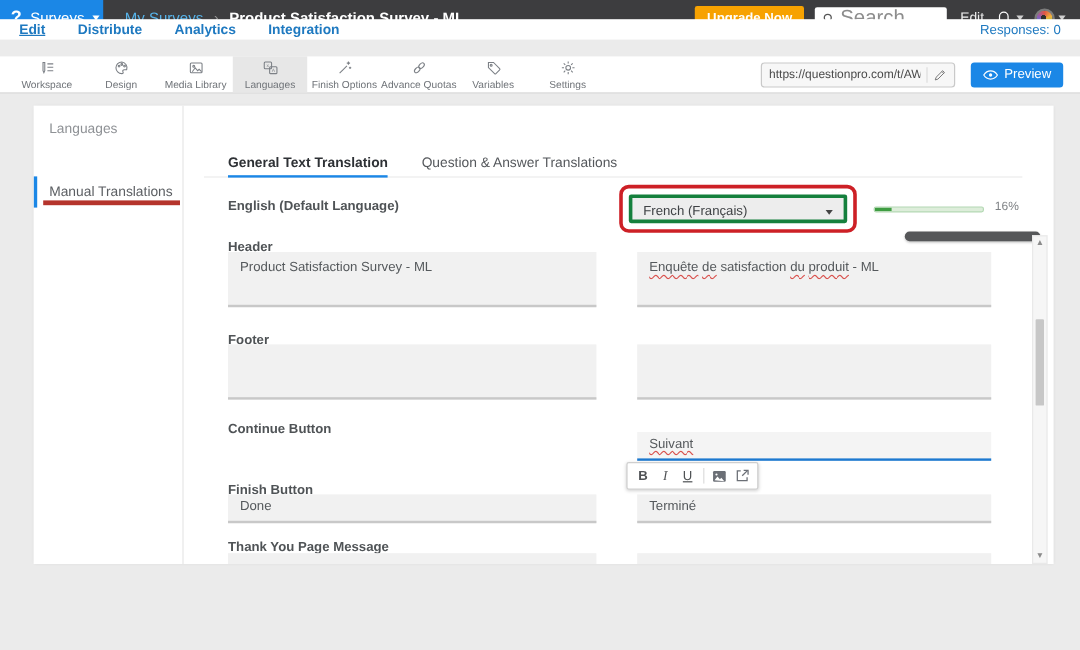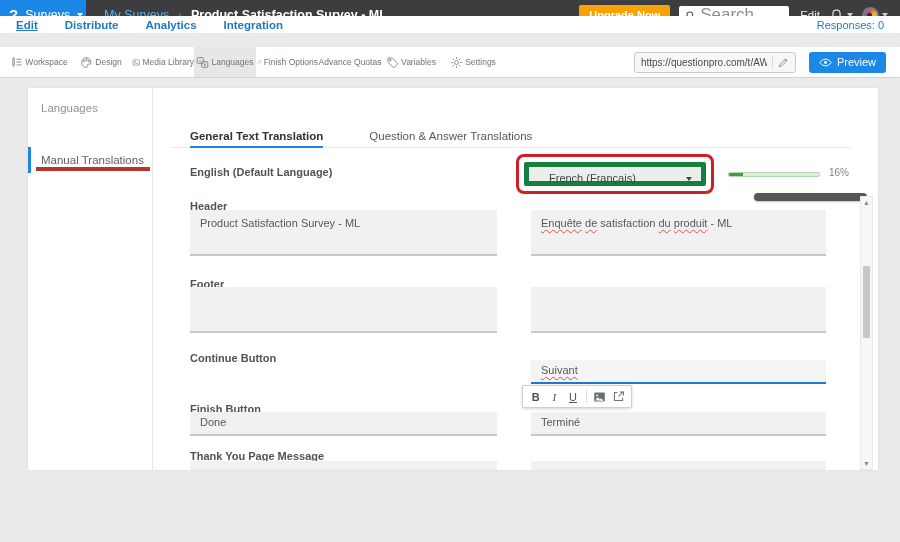--- a/index.html
+++ b/index.html
@@ -36,21 +36,21 @@
   
   .navbar{position:absolute;top:16px;left:0;width:900px;height:17px;background:#fff;
     display:flex;align-items:center;padding:0 16px;gap:27px;}
   .nav-item{font-size:11.5px;color:#1e79c0;font-weight:600;cursor:pointer;}
   .nav-item.active{text-decoration:underline;}
   .responses{margin-left:auto;font-size:11px;color:#1e79c0;}
 
   
   .toolbar{position:absolute;top:47px;left:0;width:900px;height:31px;background:#fff;
     border-bottom:1px solid #d2d2d2;display:flex;align-items:stretch;padding-left:8px;}
-  .tool-cell{width:62px;display:flex;flex-direction:row;align-items:center;
+  .tool-cell{width:62px;display:flex;flex-direction:column;align-items:center;
     justify-content:center;gap:2px;color:#7c8086;cursor:pointer;}
   .tool-cell.selected{background:#e7e7e7;}
   .tool-cell svg{width:13px;height:13px;stroke:#7c8086;fill:none;stroke-width:1.1;}
   .tool-label{font-size:8.5px;color:#6f7378;white-space:nowrap;}
   .toolbar-right{margin-left:auto;display:flex;align-items:center;gap:13px;padding-right:14px;}
   .url-box{width:162px;height:21px;background:#f7f7f7;border:1px solid #c9c9c9;border-radius:3px;
     display:flex;align-items:center;padding:0 6px;gap:5px;}
   .url-text{font-size:10px;color:#4a4a4a;flex:1;white-space:nowrap;overflow:hidden;}
   .pencil-wrap{border-left:1px solid #ddd;padding-left:5px;height:13px;display:flex;align-items:center;}
   .preview-btn{background:#1b87e6;color:#fff;border:none;border-radius:3px;height:21px;
@@ -59,28 +59,28 @@
   
   .panel{position:absolute;left:28px;top:88px;width:850px;height:382px;background:#fff;
     overflow:hidden;box-shadow:0 0 3px rgba(0,0,0,.08);}
   .side-divider{position:absolute;left:124px;top:0;bottom:0;width:1px;background:#e6e6e6;}
   .side-item{position:absolute;left:0;width:124px;height:26px;line-height:26px;padding-left:13px;
     font-size:11.5px;color:#8f9296;cursor:pointer;white-space:nowrap;}
   .side-item.selected{color:#5c5f63;border-left:3px solid #1b87e6;padding-left:10px;}
   .red-underline{position:absolute;left:8px;top:79px;width:114px;height:4px;background:#b5342c;}
 
   .tabs-row{position:absolute;left:142px;top:42px;width:682px;height:18px;
-    border-bottom:1px solid #ececec;display:flex;gap:46px;padding-left:20px;}
+    border-bottom:1px solid #ececec;display:flex;gap:28px;padding-left:20px;}
   .tab{font-size:11.5px;color:#55585c;height:18px;cursor:pointer;white-space:nowrap;}
   .tab.active{color:#2e3135;font-weight:700;border-bottom:2px solid #1b87e6;}
 
   .lang-label{position:absolute;left:162px;top:78px;font-size:11px;font-weight:700;color:#4f5356;text-align:center;}
   .lang-select{position:absolute;left:496px;top:74px;width:182px;height:24px;background:#ededed;
-    border:5px solid #15803d;border-radius:2px;font-size:11px;color:#3f4245;line-height:22px;
-    padding:0 20px;cursor:pointer;}
+    border:3px solid #15803d;border-radius:2px;font-size:11px;color:#3f4245;line-height:22px;
+    padding:0 9px;cursor:pointer;}
   .select-caret{position:absolute;right:9px;top:10px;width:0;height:0;
     border-left:3.5px solid transparent;border-right:3.5px solid transparent;border-top:4px solid #444;}
   .red-annotation{position:absolute;left:488px;top:66px;width:198px;height:40px;
     border:3px solid #cd2026;border-radius:8px;pointer-events:none;}
   .progress-track{position:absolute;left:700px;top:84px;width:92px;height:5px;background:#ddedda;
     border:1px solid #b3d8b3;border-radius:2px;overflow:hidden;}
   .progress-fill{height:100%;background:#3f9d42;}
   .pct{position:absolute;left:801px;top:79px;font-size:10px;color:#7f8285;}
   .tooltip-remnant{position:absolute;left:726px;top:105px;width:113px;height:8px;background:#565759;
     border-radius:4px;box-shadow:0 1px 2px rgba(0,0,0,.25);}

